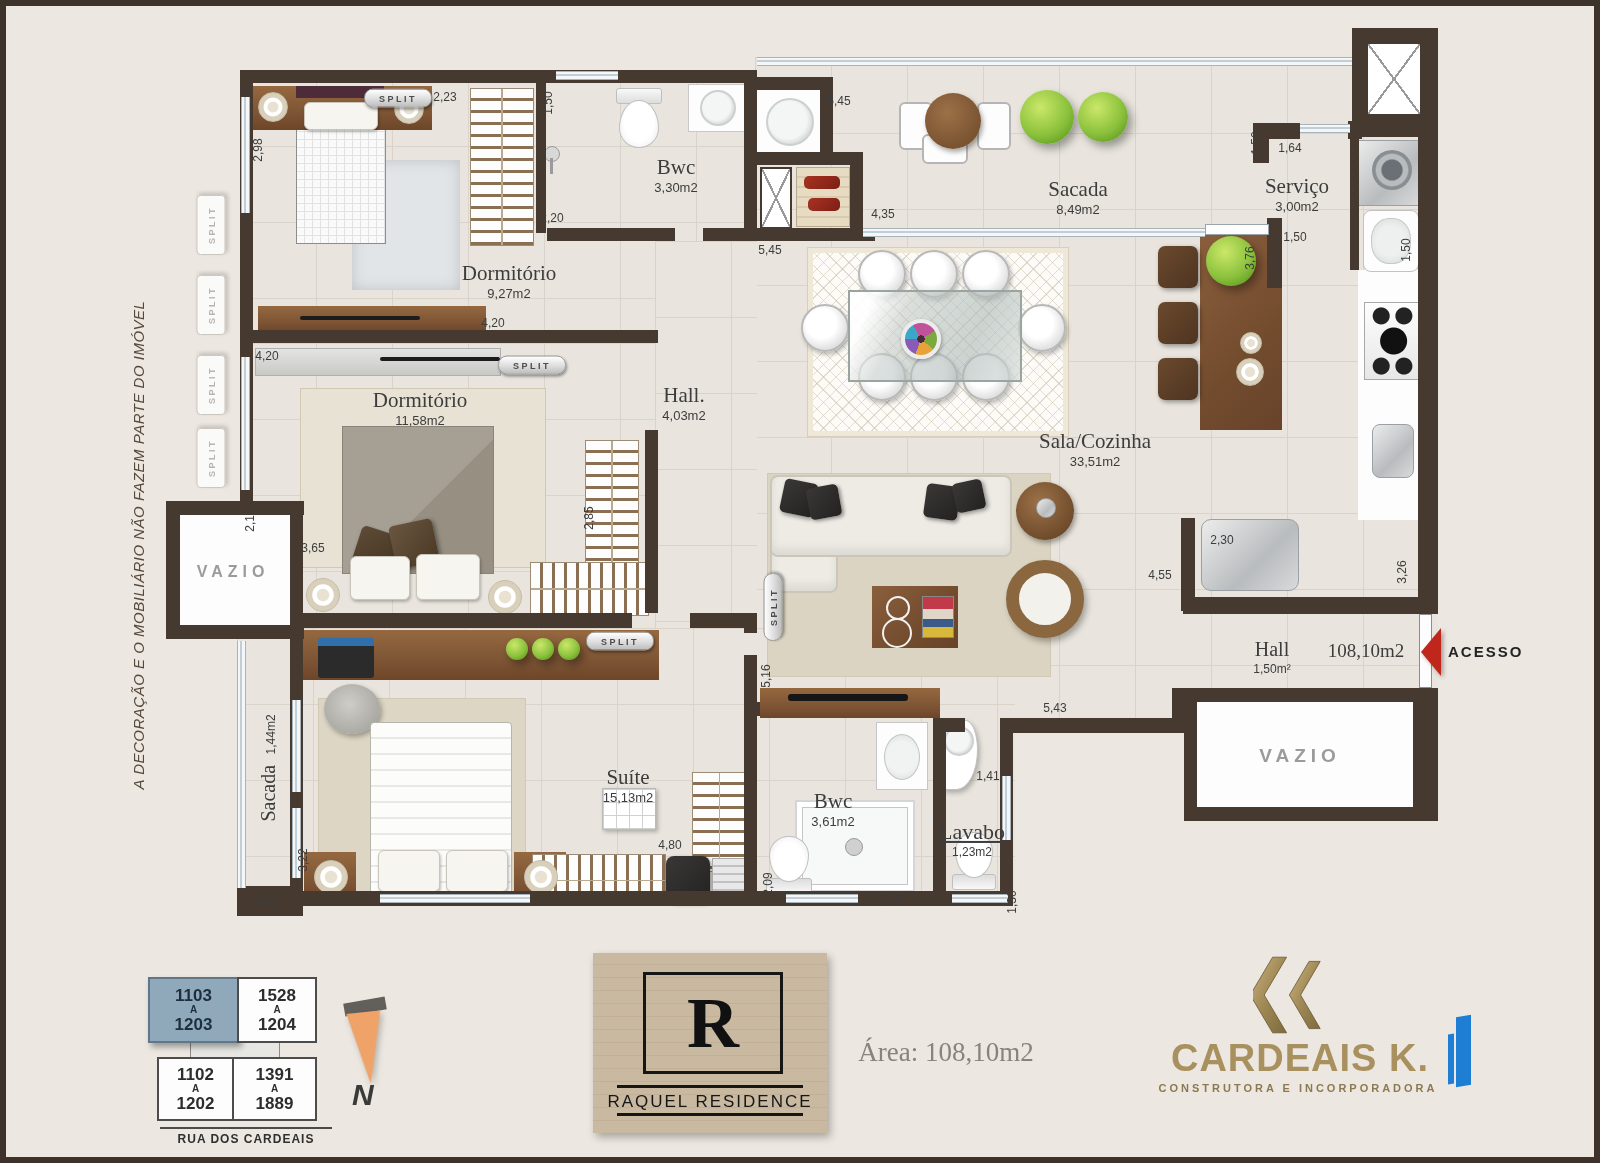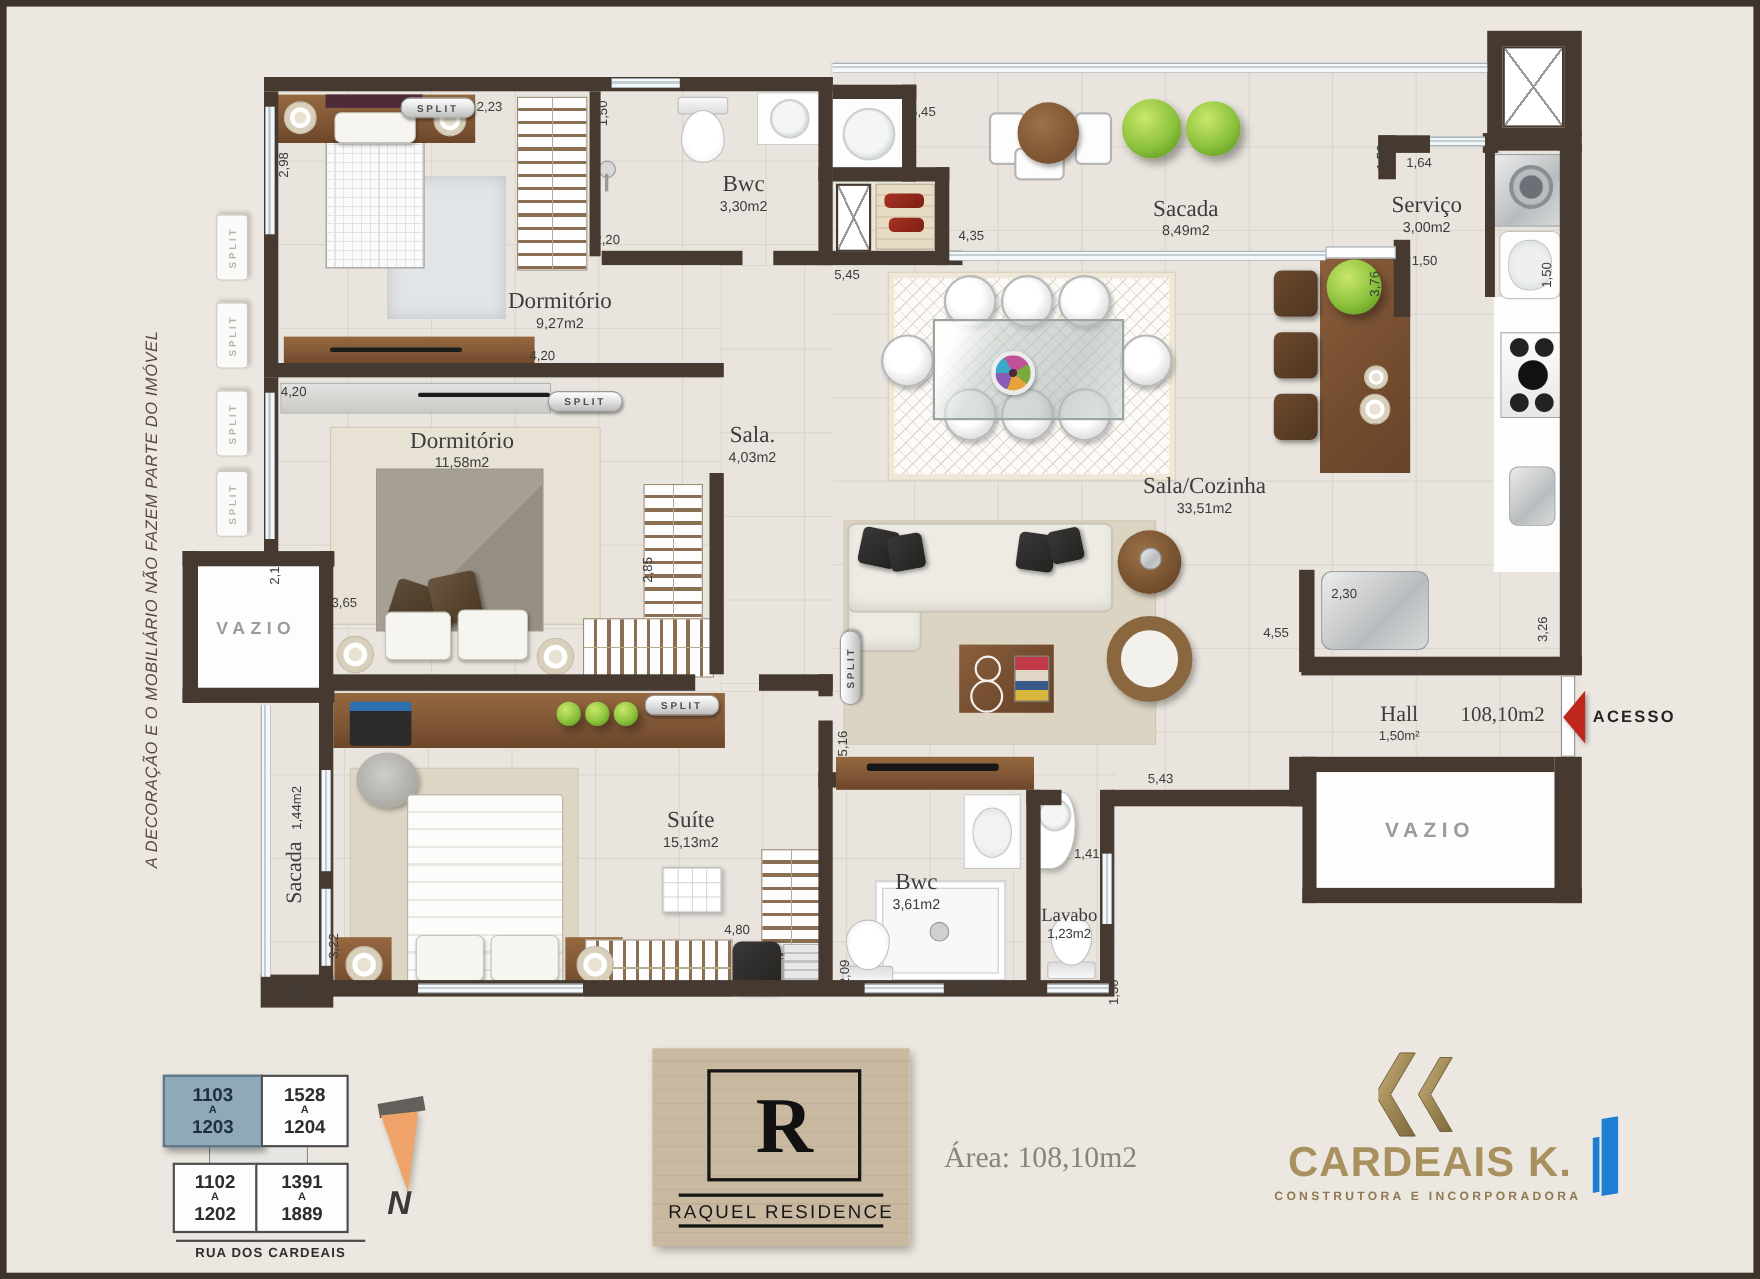--- a/index.html
+++ b/index.html
@@ -277,48 +277,48 @@
   </div>
   <div class="room-label" style="left:1078px;top:197px;">
     <span class="room-name">Sacada</span>
     <span class="room-area">8,49m2</span>
   </div>
   <div class="room-label" style="left:1297px;top:194px;">
     <span class="room-name">Serviço</span>
     <span class="room-area">3,00m2</span>
   </div>
   <div class="room-label" style="left:684px;top:403px;">
-    <span class="room-name">Sala.</span>
+    <span class="room-name">Hall.</span>
     <span class="room-area">4,03m2</span>
   </div>
   <div class="room-label" style="left:420px;top:408px;">
     <span class="room-name">Dormitório</span>
     <span class="room-area">11,58m2</span>
   </div>
   <div class="room-label" style="left:1095px;top:449px;">
     <span class="room-name">Sala/Cozinha</span>
     <span class="room-area">33,51m2</span>
   </div>
   <div class="room-label" style="left:1272px;top:657px;">
     <span class="room-name" style="font-size:20px;">Hall</span>
     <span class="room-area" style="font-size:12px;">1,50m²</span>
   </div>
   <div class="room-label" style="left:1366px;top:651px;">
     <span class="room-name" style="font-size:19px;">108,10m2</span>
   </div>
-  <div class="room-label" style="left:628px;top:753px;">
+  <div class="room-label" style="left:628px;top:785px;">
     <span class="room-name">Suíte</span>
     <span class="room-area">15,13m2</span>
   </div>
   <div class="room-label" style="left:833px;top:809px;">
     <span class="room-name">Bwc</span>
     <span class="room-area">3,61m2</span>
   </div>
   <div class="room-label" style="left:972px;top:839px;">
-    <span class="room-name" style="font-size:17px;">Lavabo</span>
+    <span class="room-name" style="font-size:22px;text-decoration:underline;">Lavabo</span>
     <span class="room-area" style="font-size:12px;">1,23m2</span>
   </div>
   <div class="sac2-label" style="left:268px;top:768px;">
     <span class="room-name" style="display:inline;font-family:'Liberation Serif',serif;font-size:20px;">Sacada</span>
     <span class="room-area" style="display:inline;font-size:12px;margin-left:6px;">1,44m2</span>
   </div>
   <div class="vazio" style="left:233px;top:572px;font-size:16px;">VAZIO</div>
   <div class="vazio" style="left:1300px;top:756px;">VAZIO</div>
 
   <div class="abs" style="left:1421px;top:628px;width:0;height:0;border-top:24px solid transparent;border-bottom:24px solid transparent;border-right:20px solid #c0271c;filter:drop-shadow(2px 2px 2px rgba(0,0,0,.35));z-index:40;"></div>

